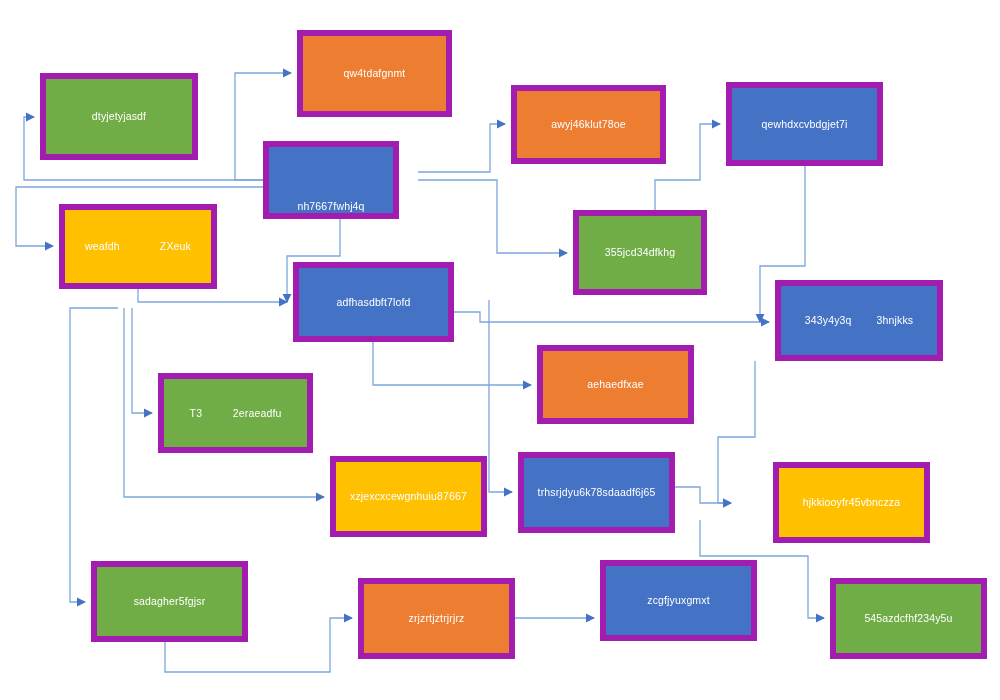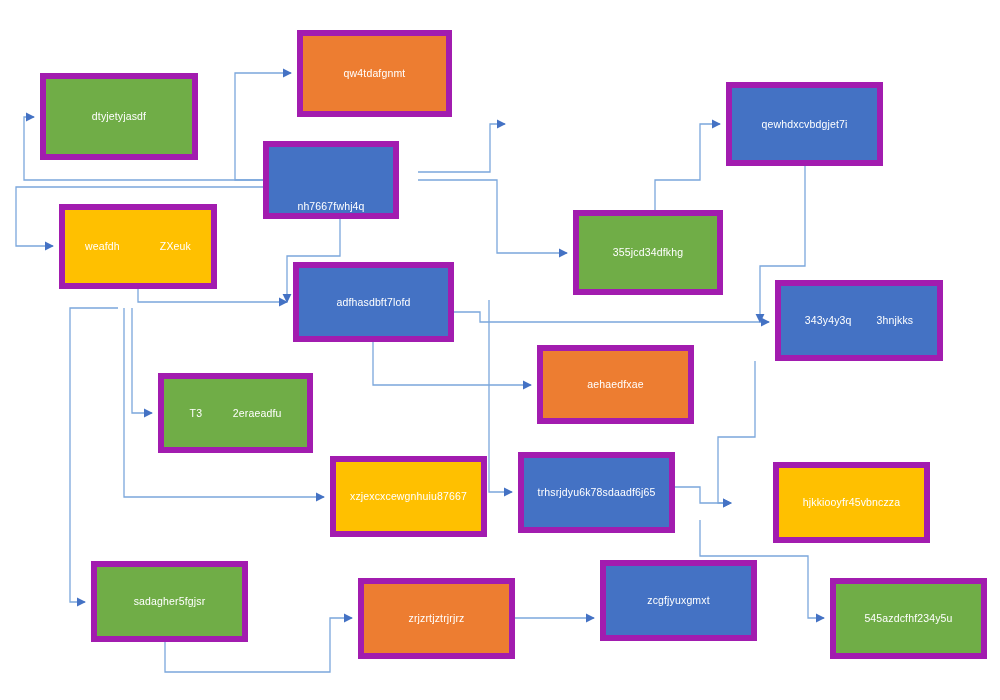--- a/index.html
+++ b/index.html
@@ -120,27 +120,31 @@
   <div class="node n-blue" style="left:263px;top:141px;width:136px;height:78px;align-items:flex-end;">
     <span class="l1">nh7667f</span>
     <span class="l2">whj4q</span>
   </div>
 
   <div class="node n-yellow" style="left:59px;top:204px;width:158px;height:85px;gap:40px;">
     <span class="l1">weafdh</span>
     <span class="l2">ZXeuk</span>
   </div>
 
+  <div class="node n-orange" style="left:511px;top:85px;width:155px;height:79px;">
+    <span class="l1">awyj46</span>
+    <span class="l2">klut78oe</span>
+  </div>
 
   <div class="node n-blue" style="left:726px;top:82px;width:157px;height:84px;">
     <span class="l1">qewhd</span>
     <span class="l2">xcvbdgjet7i</span>
   </div>
 
-  <div class="node n-green" style="left:573px;top:210px;width:150px;height:85px;">
+  <div class="node n-green" style="left:573px;top:210px;width:134px;height:85px;">
     <span class="l1">355jcd</span>
     <span class="l2">34dfkhg</span>
   </div>
 
   <div class="node n-blue" style="left:293px;top:262px;width:161px;height:80px;">
     <span class="l1">adfhasd</span>
     <span class="l2">bft7lofd</span>
   </div>
 
   <div class="node n-blue" style="left:775px;top:280px;width:168px;height:81px;gap:25px;">

